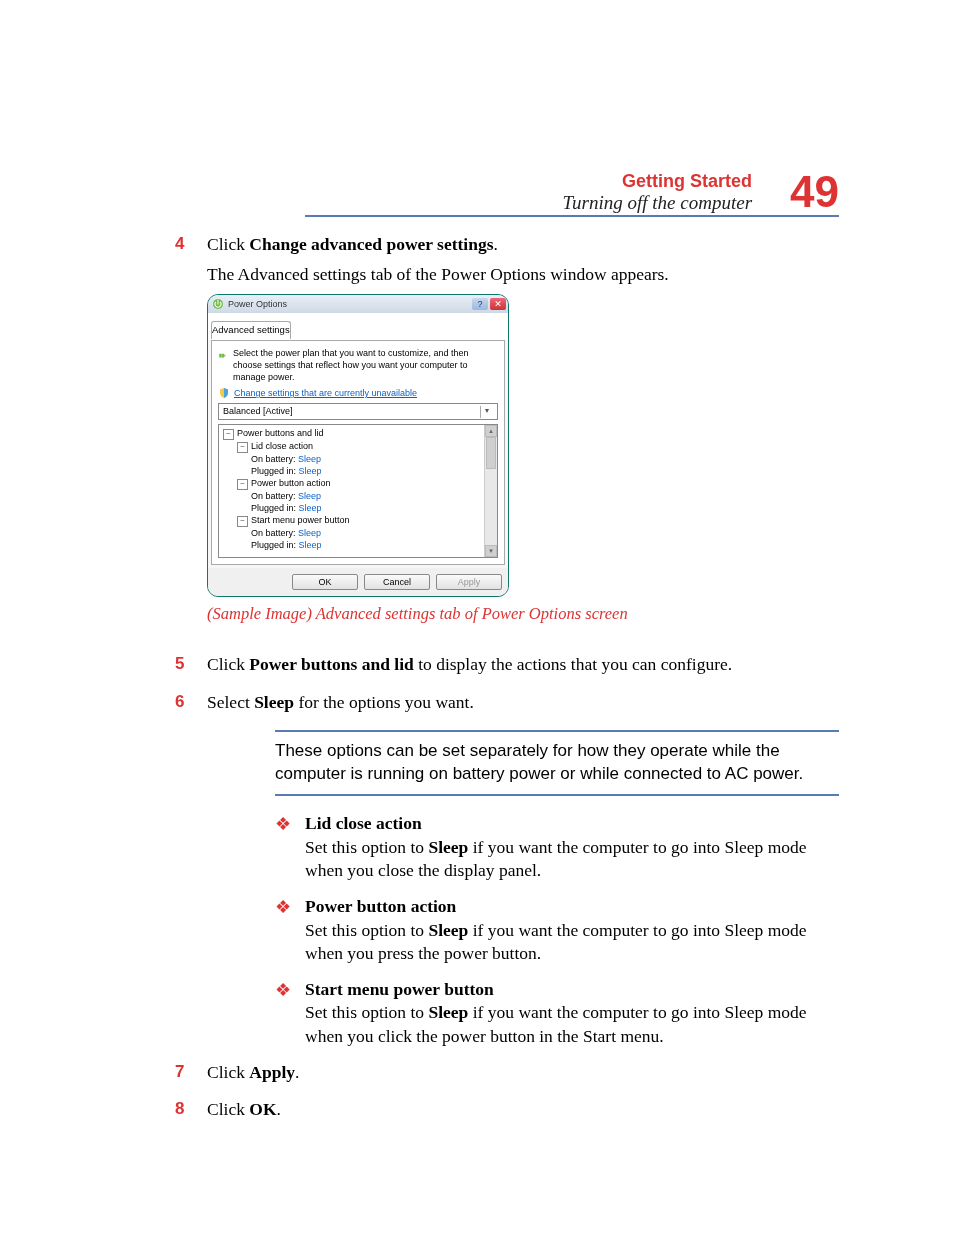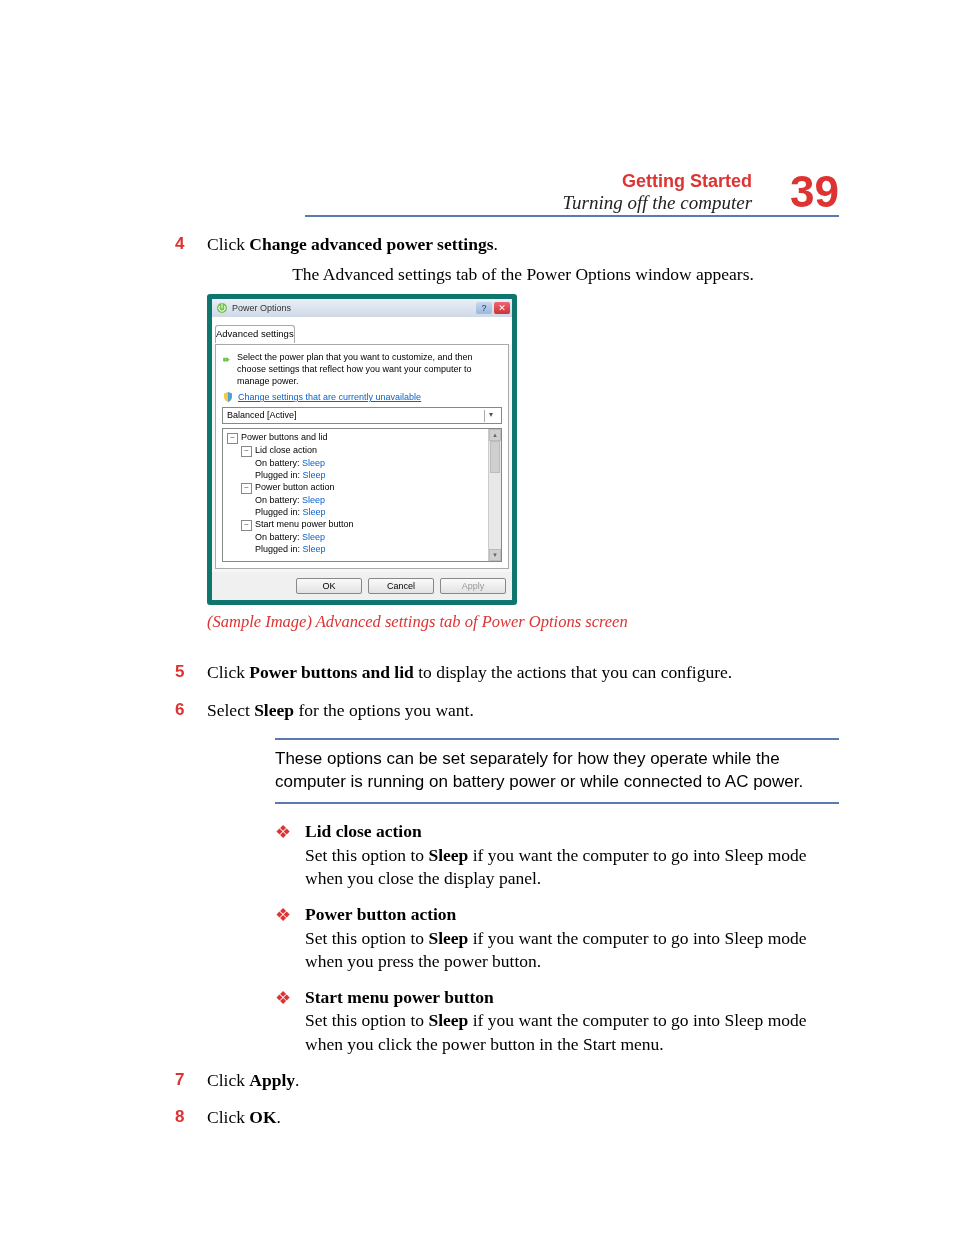--- a/index.html
+++ b/index.html
@@ -55,21 +55,21 @@
   }
   .step-num {
     font-family: Arial, Helvetica, sans-serif;
     color: #d33;
     font-weight: bold;
     width: 32px;
     flex: 0 0 32px;
     font-size: 17px;
   }
   .step-body { flex: 1; }
-  .sub-para { margin-top: 6px; text-align: center; }
+  .sub-para { margin-top: 6px; }
   .b { font-weight: bold; }
   .caption {
     font-style: italic;
     color: #d33;
     font-size: 16.5px;
     margin: 6px 0 14px 0;
   }
   .note-block {
     margin: 16px 0 16px 100px;
     border-top: 2px solid #5a7bb0;
@@ -86,22 +86,22 @@
     color: #d33;
     font-size: 18px;
   }
   .bull-body { flex: 1; }
 
   
   .screenshot {
     margin: 8px 0 4px 0;
     width: 300px;
     font-family: "Segoe UI", Tahoma, sans-serif;
-    border: 5px solid #0f766e;
-    border-radius: 3px;
+    border: 1px solid #0f766e;
+    border-radius: 11px;
     overflow: hidden;
     background: #f6f6f6;
   }
   .titlebar {
     display: flex;
     align-items: center;
     height: 18px;
     background: linear-gradient(#e8eff7,#cfd9e6);
     font-size: 9px;
     padding-left: 4px;
@@ -207,21 +207,21 @@
 </style>
 </head>
 <body>
 
 <div class="page">
   <div class="header">
     <div class="head-text">
       <div class="getting-started">Getting Started</div>
       <div class="subhead">Turning off the computer</div>
     </div>
-    <div class="page-number">39</div>
+    <div class="page-number">49</div>
   </div>
 
   <div class="content">
 
     <div class="step">
       <div class="step-num">4</div>
       <div class="step-body">
         <span>Click </span><span class="b">Change advanced power settings</span><span>.</span>
         <div class="sub-para">The Advanced settings tab of the Power Options window appears.</div>
 

